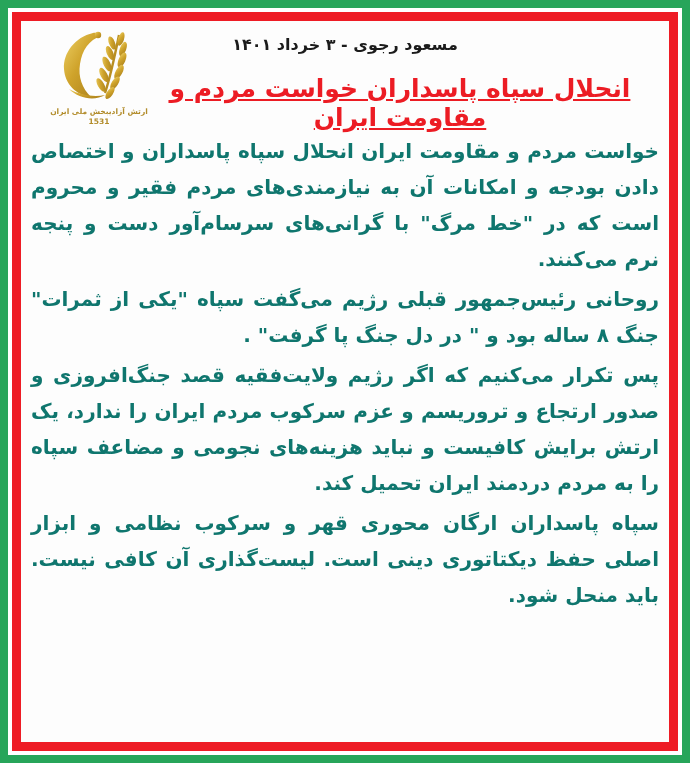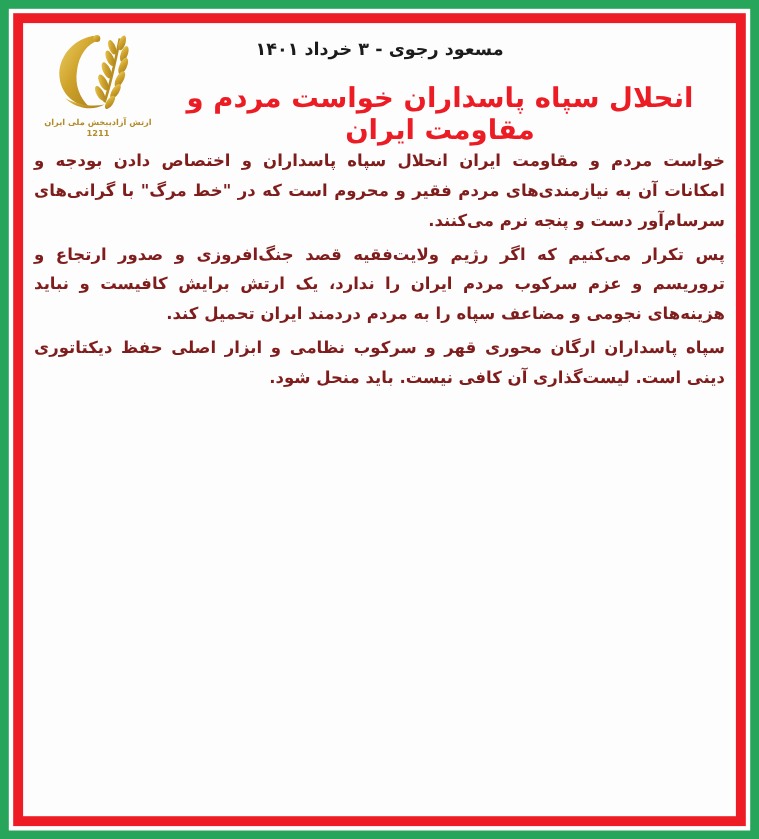--- a/index.html
+++ b/index.html
@@ -39,21 +39,21 @@
     position: relative;
     direction: rtl;
     padding: 2px 10px 0 10px;
   }
   .header {
     position: relative;
     min-height: 110px;
   }
   .logo {
     position: absolute;
-    left: 2px;
+    left: 12px;
     top: 4px;
     width: 112px;
     text-align: center;
     direction: rtl;
   }
   .logo svg { display: block; margin: 0 auto; }
   .logo-caption {
     font-size: 7.5px;
     font-weight: bold;
     color: #b28c2a;
@@ -66,27 +66,28 @@
     font-size: 16px;
     color: #1b1b1b;
     padding-top: 12px;
   }
   .title {
     text-align: center;
     font-weight: bold;
     font-size: 25px;
     color: #ec1c24;
     margin: 20px 8px 0 118px;
+    text-decoration: underline;
   }
   .body p {
     direction: rtl;
     text-align: justify;
     font-weight: bold;
-    font-size: 15px;
-    color: #7f1d1d;
+    font-size: 20px;
+    color: #0f766e;
     line-height: 1.8;
     margin: 0 0 4px 0;
   }
 </style>
 </head>
 <body>
 
 <div class="frame-outer">
   <div class="frame-gap">
     <div class="frame-red">
@@ -117,29 +118,30 @@
                 <ellipse cx="73" cy="33" rx="3.4" ry="8" transform="rotate(24 73 33)"></ellipse>
                 <ellipse cx="58" cy="37" rx="3.4" ry="8" transform="rotate(-26 58 37)"></ellipse>
                 <ellipse cx="70" cy="45" rx="3.4" ry="8" transform="rotate(28 70 45)"></ellipse>
                 <ellipse cx="55" cy="48" rx="3.4" ry="8" transform="rotate(-28 55 48)"></ellipse>
                 <ellipse cx="66" cy="56" rx="3.2" ry="7.5" transform="rotate(32 66 56)"></ellipse>
                 <ellipse cx="52" cy="58" rx="3.2" ry="7.5" transform="rotate(-30 52 58)"></ellipse>
                 <ellipse cx="61" cy="66" rx="3" ry="7" transform="rotate(34 61 66)"></ellipse>
               </g>
             </svg>
             <div class="logo-caption">ارتش آزادیبخش ملی ایران</div>
-            <div class="logo-caption">1211</div>
+            <div class="logo-caption">1531</div>
           </div>
 
           <div class="byline">مسعود رجوی - ۳ خرداد ۱۴۰۱</div>
           <div class="title">انحلال سپاه پاسداران خواست مردم و مقاومت ایران</div>
         </div>
 
         <div class="body">
           <p>خواست مردم و مقاومت ایران انحلال سپاه پاسداران و اختصاص دادن بودجه و امکانات آن به نیازمندی‌های مردم فقیر و محروم است که در "خط مرگ" با گرانی‌های سرسام‌آور دست و پنجه نرم می‌کنند.</p>
+          <p>روحانی رئیس‌جمهور قبلی رژیم می‌گفت سپاه "یکی از ثمرات" جنگ ۸ ساله بود و " در دل جنگ پا گرفت" .</p>
           <p>پس تکرار می‌کنیم که اگر رژیم ولایت‌فقیه قصد جنگ‌افروزی و صدور ارتجاع و تروریسم و عزم سرکوب مردم ایران را ندارد، یک ارتش برایش کافیست و نباید هزینه‌های نجومی و مضاعف سپاه را به مردم دردمند ایران تحمیل کند.</p>
           <p>سپاه پاسداران ارگان محوری قهر و سرکوب نظامی و ابزار اصلی حفظ دیکتاتوری دینی است. لیست‌گذاری آن کافی نیست. باید منحل شود.</p>
         </div>
 
       </div>
     </div>
   </div>
 </div>
 
 </body></html>

